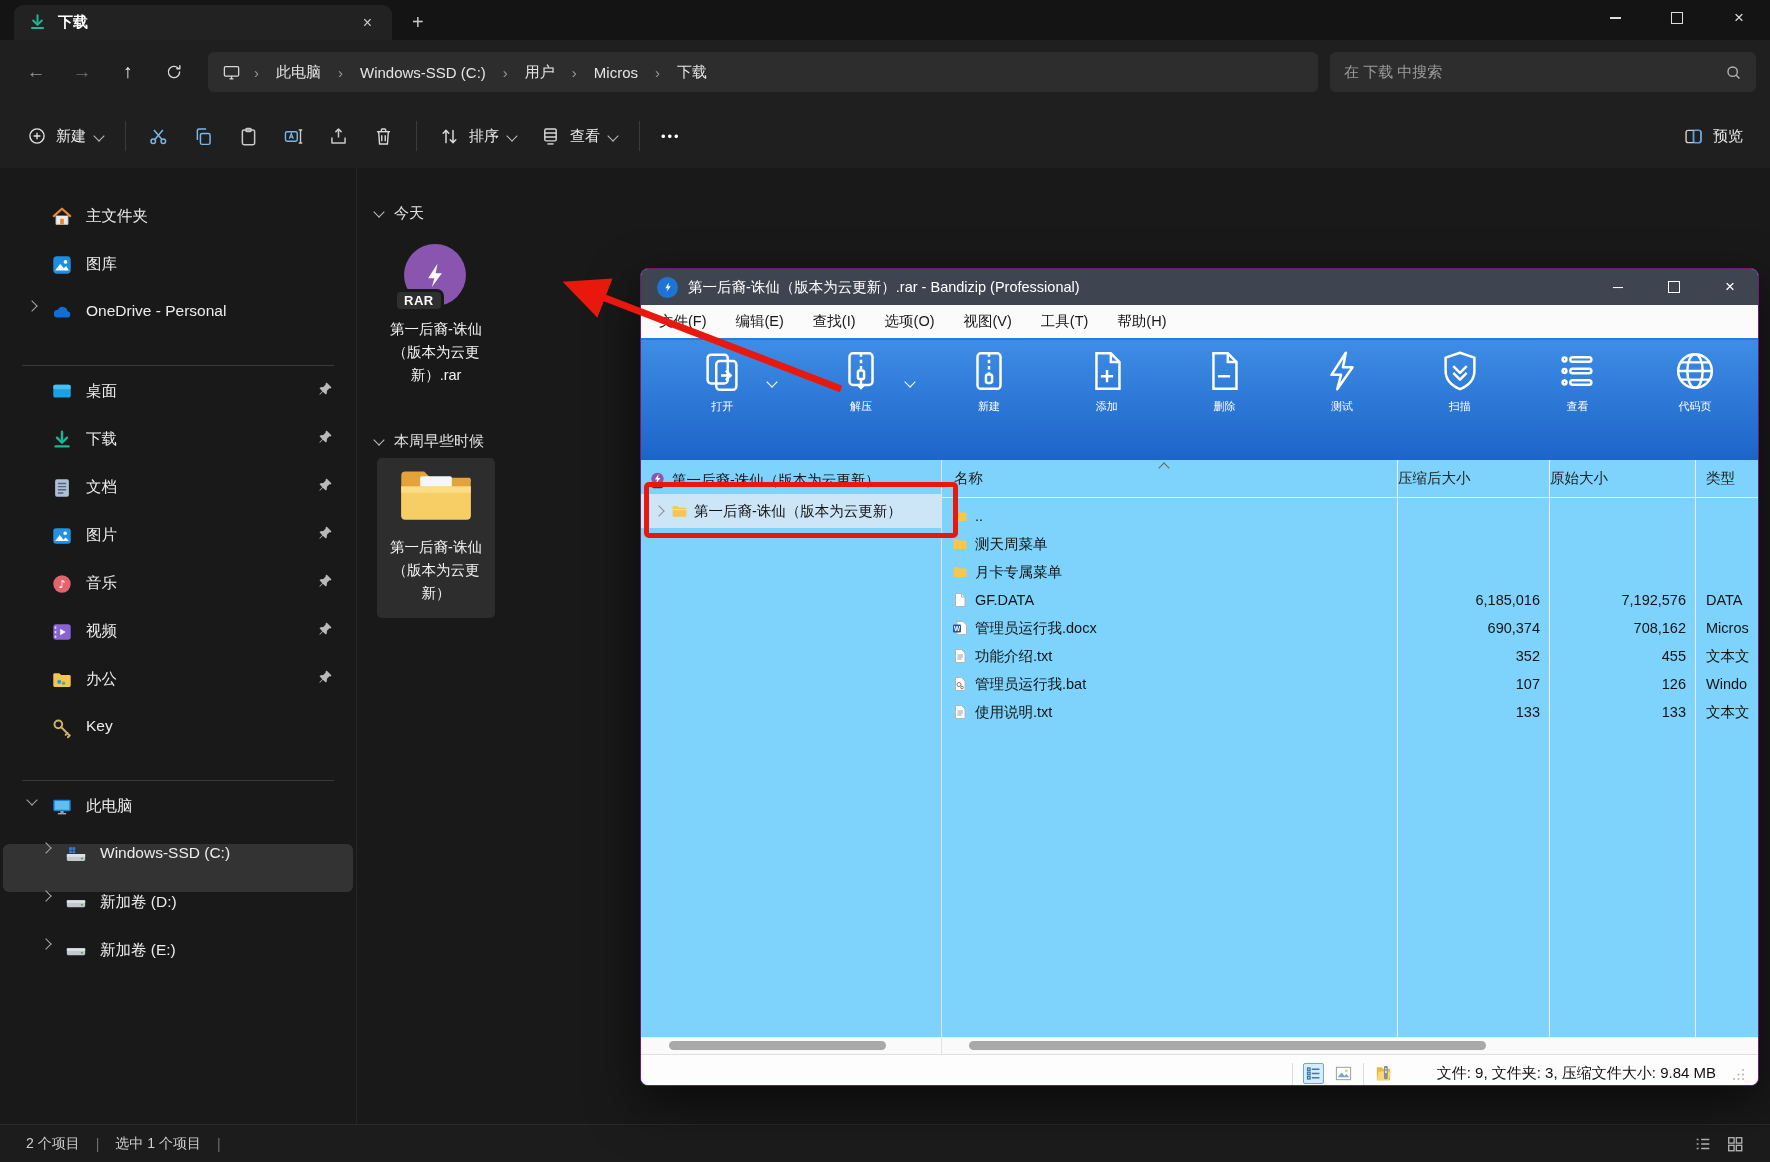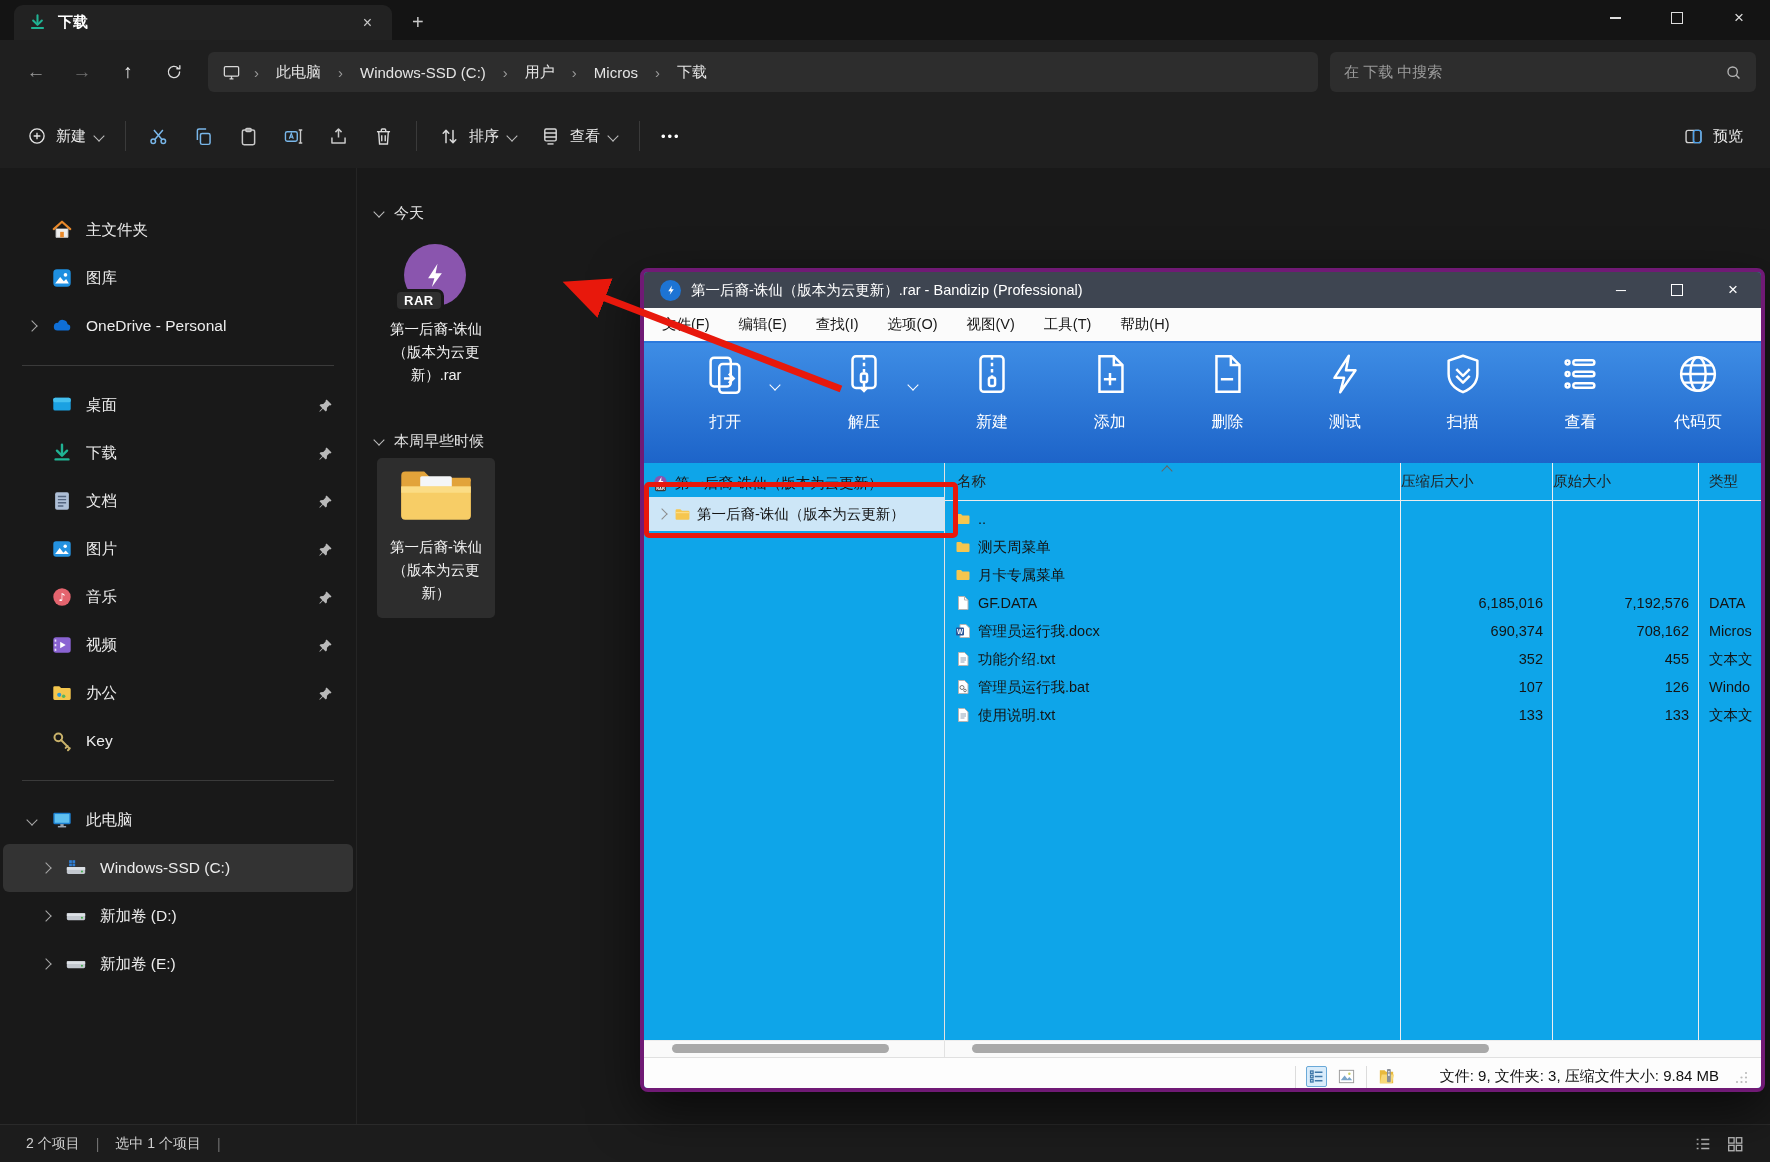--- a/index.html
+++ b/index.html
@@ -31,21 +31,21 @@
   .search .mag{margin-left:auto}
 
   .cmdbar{position:absolute;left:0;top:104px;right:0;height:64px;background:#1f1f1f;border-bottom:1px solid #141414;display:flex;align-items:center;padding:0 16px;gap:2px}
   .cmd-btn{display:flex;align-items:center;gap:9px;padding:9px 11px;border-radius:5px;color:#ebebeb}
   .cmd-sep{width:1px;height:30px;background:#3a3a3a;margin:0 9px}
   .cmd-more{letter-spacing:2px;font-size:13px;color:#fff;padding:9px 10px}
   .preview-btn{margin-left:auto;display:flex;align-items:center;gap:9px;padding:9px 11px}
 
   
   .sidebar{position:absolute;left:0;top:168px;width:356px;bottom:37px;background:#191919;border-right:1px solid #252525;padding-top:38px;overflow:hidden}
-  .side-item{height:48px;display:flex;align-items:center;gap:13px;padding:0 10px 0 22px;font-size:15.5px;border-radius:6px;margin:0 3px;color:#ececec}
+  .side-item{height:48px;display:flex;gap:13px;padding:0 10px 0 22px;font-size:15.5px;border-radius:6px;margin:0 3px;color:#ececec}
   .side-item .spacer{width:13px;flex:none}
   .side-item .sic{width:22px;height:22px;flex:none}
   .side-item .pin{margin-left:auto;margin-right:10px}
   .side-item.sel{background:#333}
   .side-item.indent{padding-left:36px}
   .side-sep{height:1px;background:#3a3a3a;margin:15px 22px}
   .side-chevslot{width:13px;display:flex;justify-content:center;color:#a8a8a8;flex:none}
 
   
   .files{position:absolute;left:357px;top:168px;right:0;bottom:37px;background:#191919}
@@ -58,29 +58,29 @@
   .rarbig .circ{width:62px;height:62px;border-radius:50%;background:#8a55ae;display:flex;align-items:center;justify-content:center}
   .rarbadge{position:absolute;left:-10px;bottom:-4px;background:#2f2f2f;border:3px solid #191919;border-radius:7px;color:#fff;
             font-weight:bold;font-size:13px;padding:1px 7px;letter-spacing:.5px}
 
   .ex-status{position:absolute;left:0;right:0;bottom:0;height:37px;background:#1c1c1c;border-top:1px solid #2a2a2a;
              display:flex;align-items:center;padding:0 26px;gap:16px;font-size:14px;color:#cfcfcf}
   .st-sep{color:#6f6f6f}
   .ex-status .viewtoggles{margin-left:auto;display:flex;gap:14px}
 
   
-  .bz{position:absolute;left:640px;top:268px;width:1117px;height:816px;background:#0ea5e9;border-radius:8px;
-      box-shadow:0 18px 50px rgba(0,0,0,.6);overflow:hidden;color:#141414;z-index:20;border:4px solid #701a75}
+  .bz{position:absolute;left:640px;top:268px;width:1117px;height:816px;background:#7dd3fc;border-radius:8px;
+      box-shadow:0 18px 50px rgba(0,0,0,.6);overflow:hidden;color:#141414;z-index:20;border:1px solid #701a75}
   .bz-title{height:36px;background:#3e4551;display:flex;align-items:center;gap:10px;padding:0 0 0 16px;color:#fff;font-size:14.5px}
   .bz-appico{width:21px;height:21px;border-radius:50%;background:#1d74d4;display:flex;align-items:center;justify-content:center;flex:none}
   .bz-ctrls{margin-left:auto;display:flex;height:36px}
   .bz-ctrl{width:56px;display:flex;align-items:center;justify-content:center;color:#fff;font-size:14px}
   .bz-menu{height:33px;background:#fbfbfb;border-bottom:2px solid #2b79dd;display:flex;align-items:center;gap:29px;padding:0 18px;font-size:14.5px;color:#181818}
   .bz-toolbar{height:112px;background:linear-gradient(180deg,#3e8de5 0%,#1d64c9 100%);display:flex;padding:8px 4px 0 12px;color:#fff}
-  .bz-tool{width:118px;display:flex;flex-direction:column;align-items:center;gap:15px;font-size:16px;position:relative}
+  .bz-tool{width:118px;display:flex;flex-direction:column;align-items:center;gap:5px;font-size:11px;position:relative}
   .bz-tool.wide{width:139px}
   .bz-tool .dd{position:absolute;right:16px;top:30px;color:#fff}
   .bz-main{display:flex;height:577px}
   .bz-tree{width:300px;border-right:1px solid #e2e2e2;padding-top:6px;font-size:14.5px;overflow:hidden}
   .bz-trow{height:28px;display:flex;align-items:center;gap:6px;padding-left:8px;white-space:nowrap}
   .bz-trow.sel{height:34px;background:#cde6f7;padding-left:14px}
   .bz-trow .tchev{color:#8d8d8d;margin-right:2px}
   .bz-list{flex:1;position:relative;font-size:14.5px;overflow:hidden}
   .colsep{position:absolute;top:0;bottom:0;width:1px;background:#eceef1}
   .bz-lh{display:grid;grid-template-columns:1fr 152px 146px 62px;height:37px;align-items:center;border-bottom:1px solid #ececec;color:#222;position:relative}

